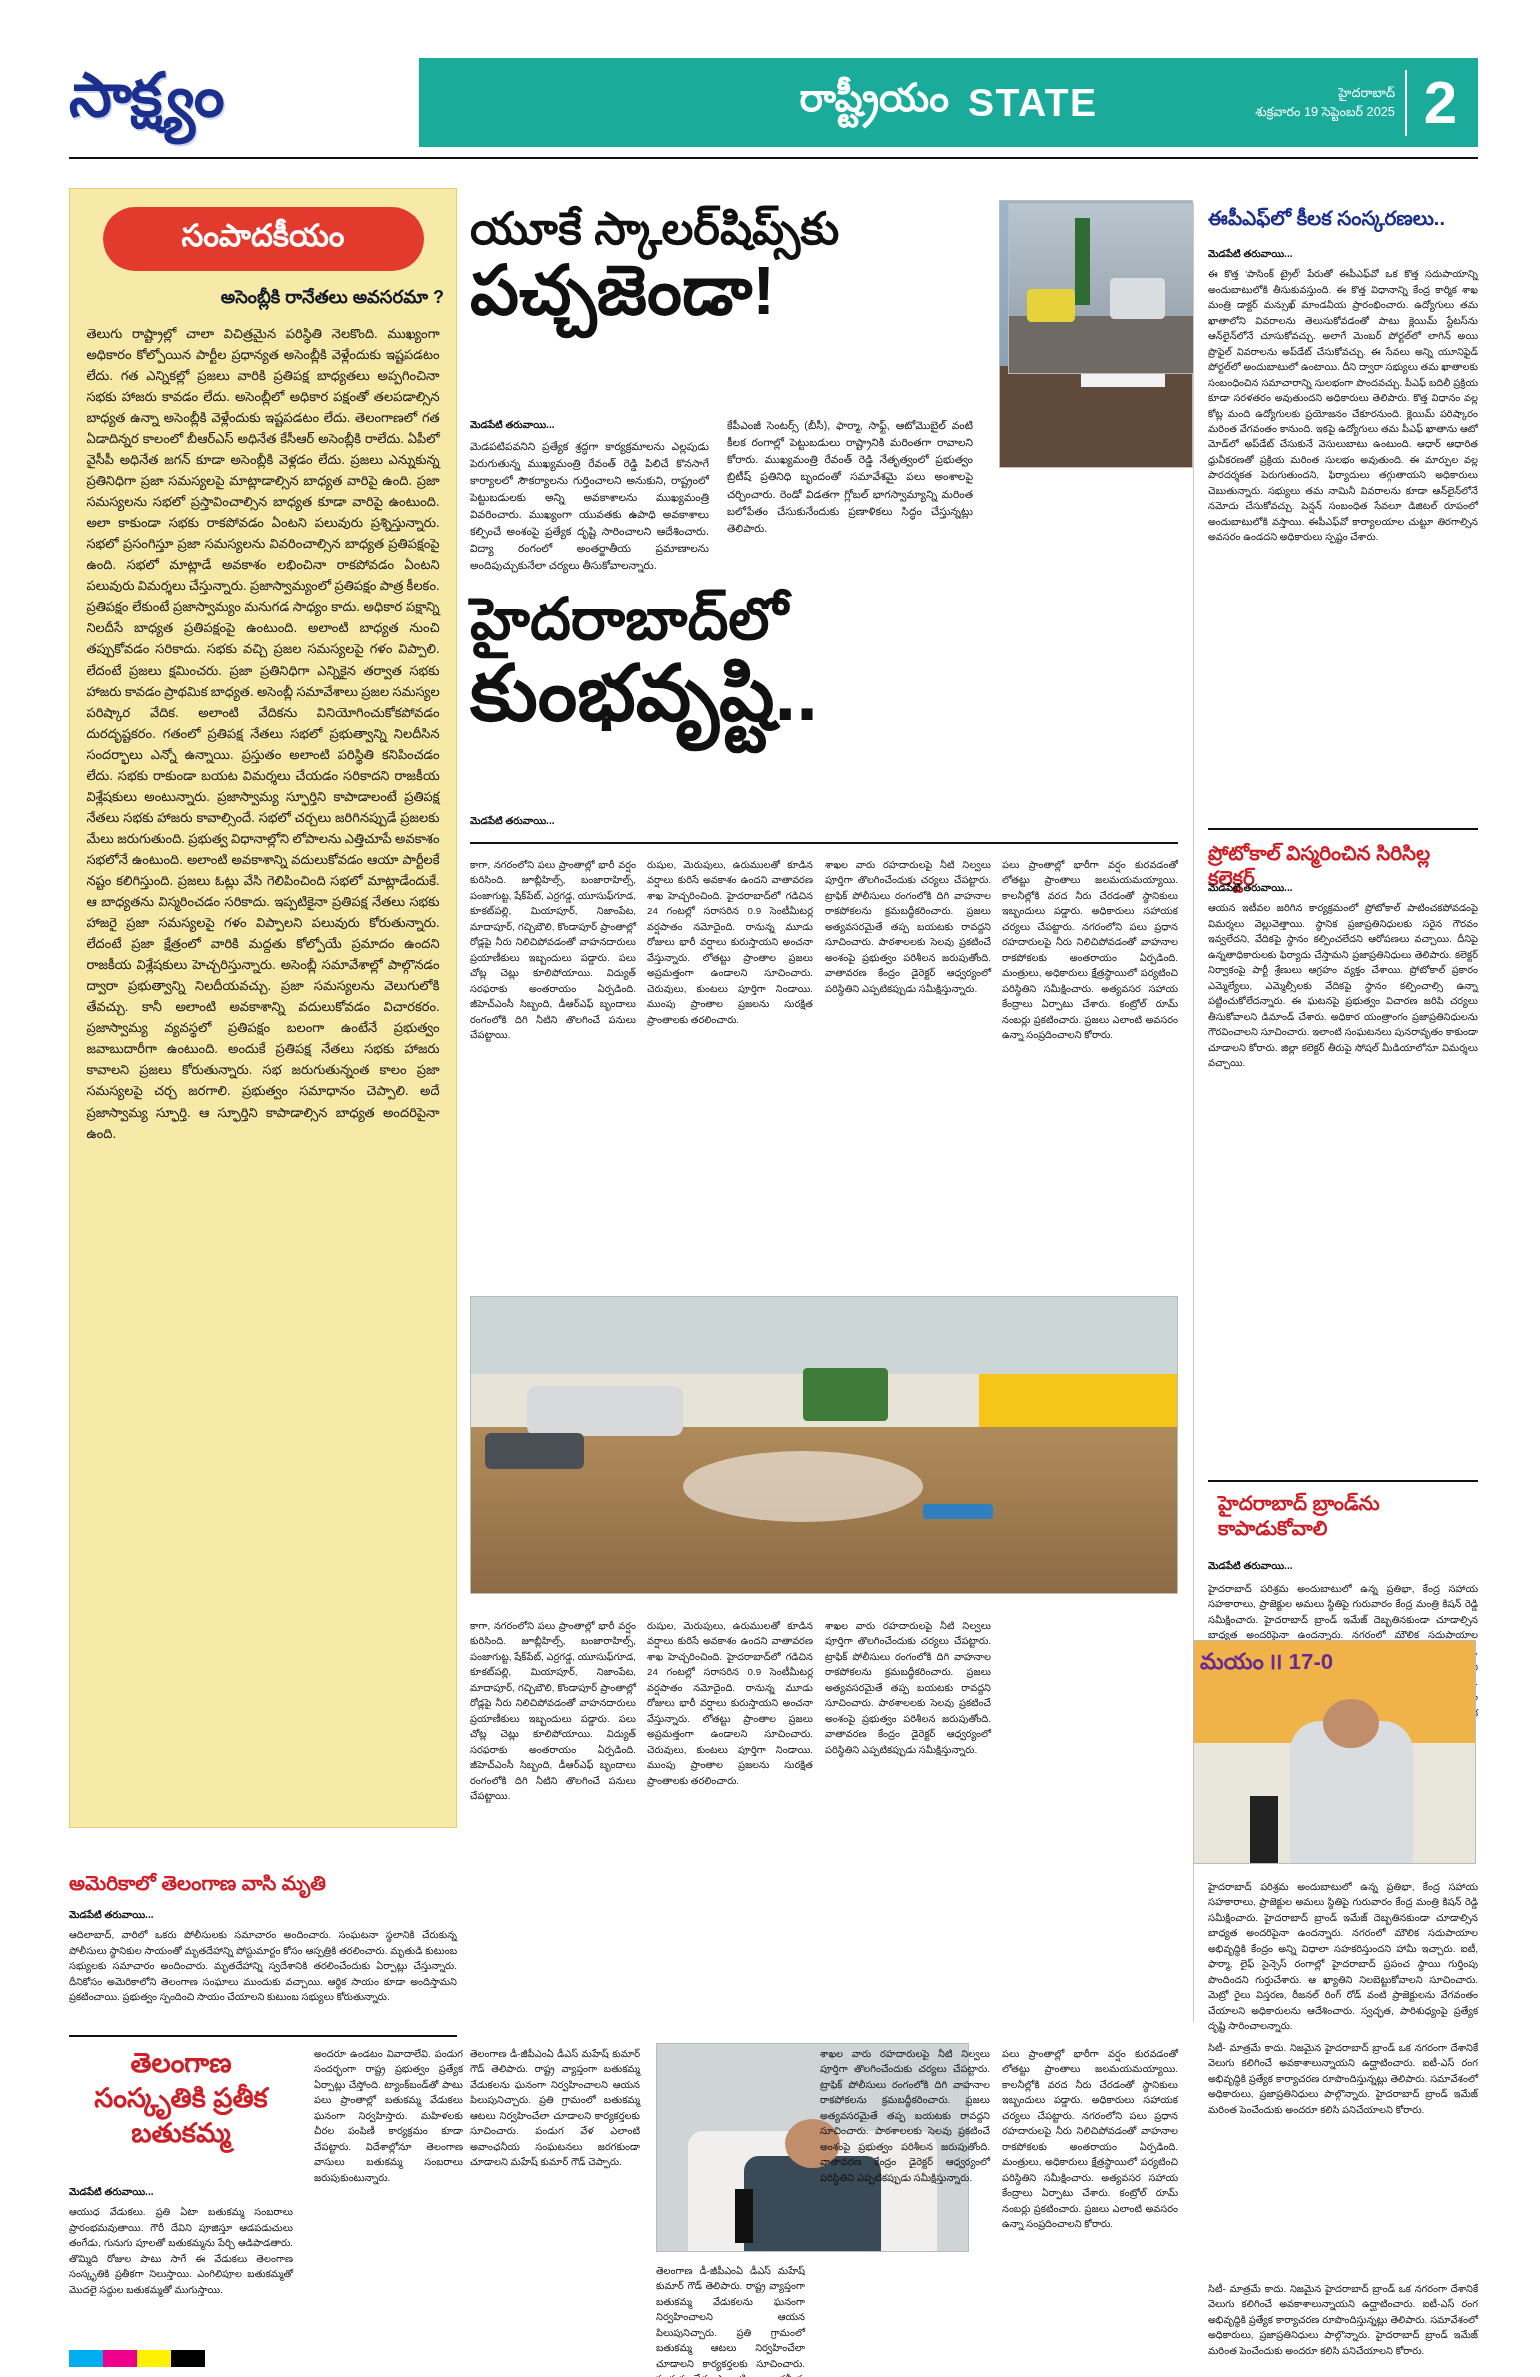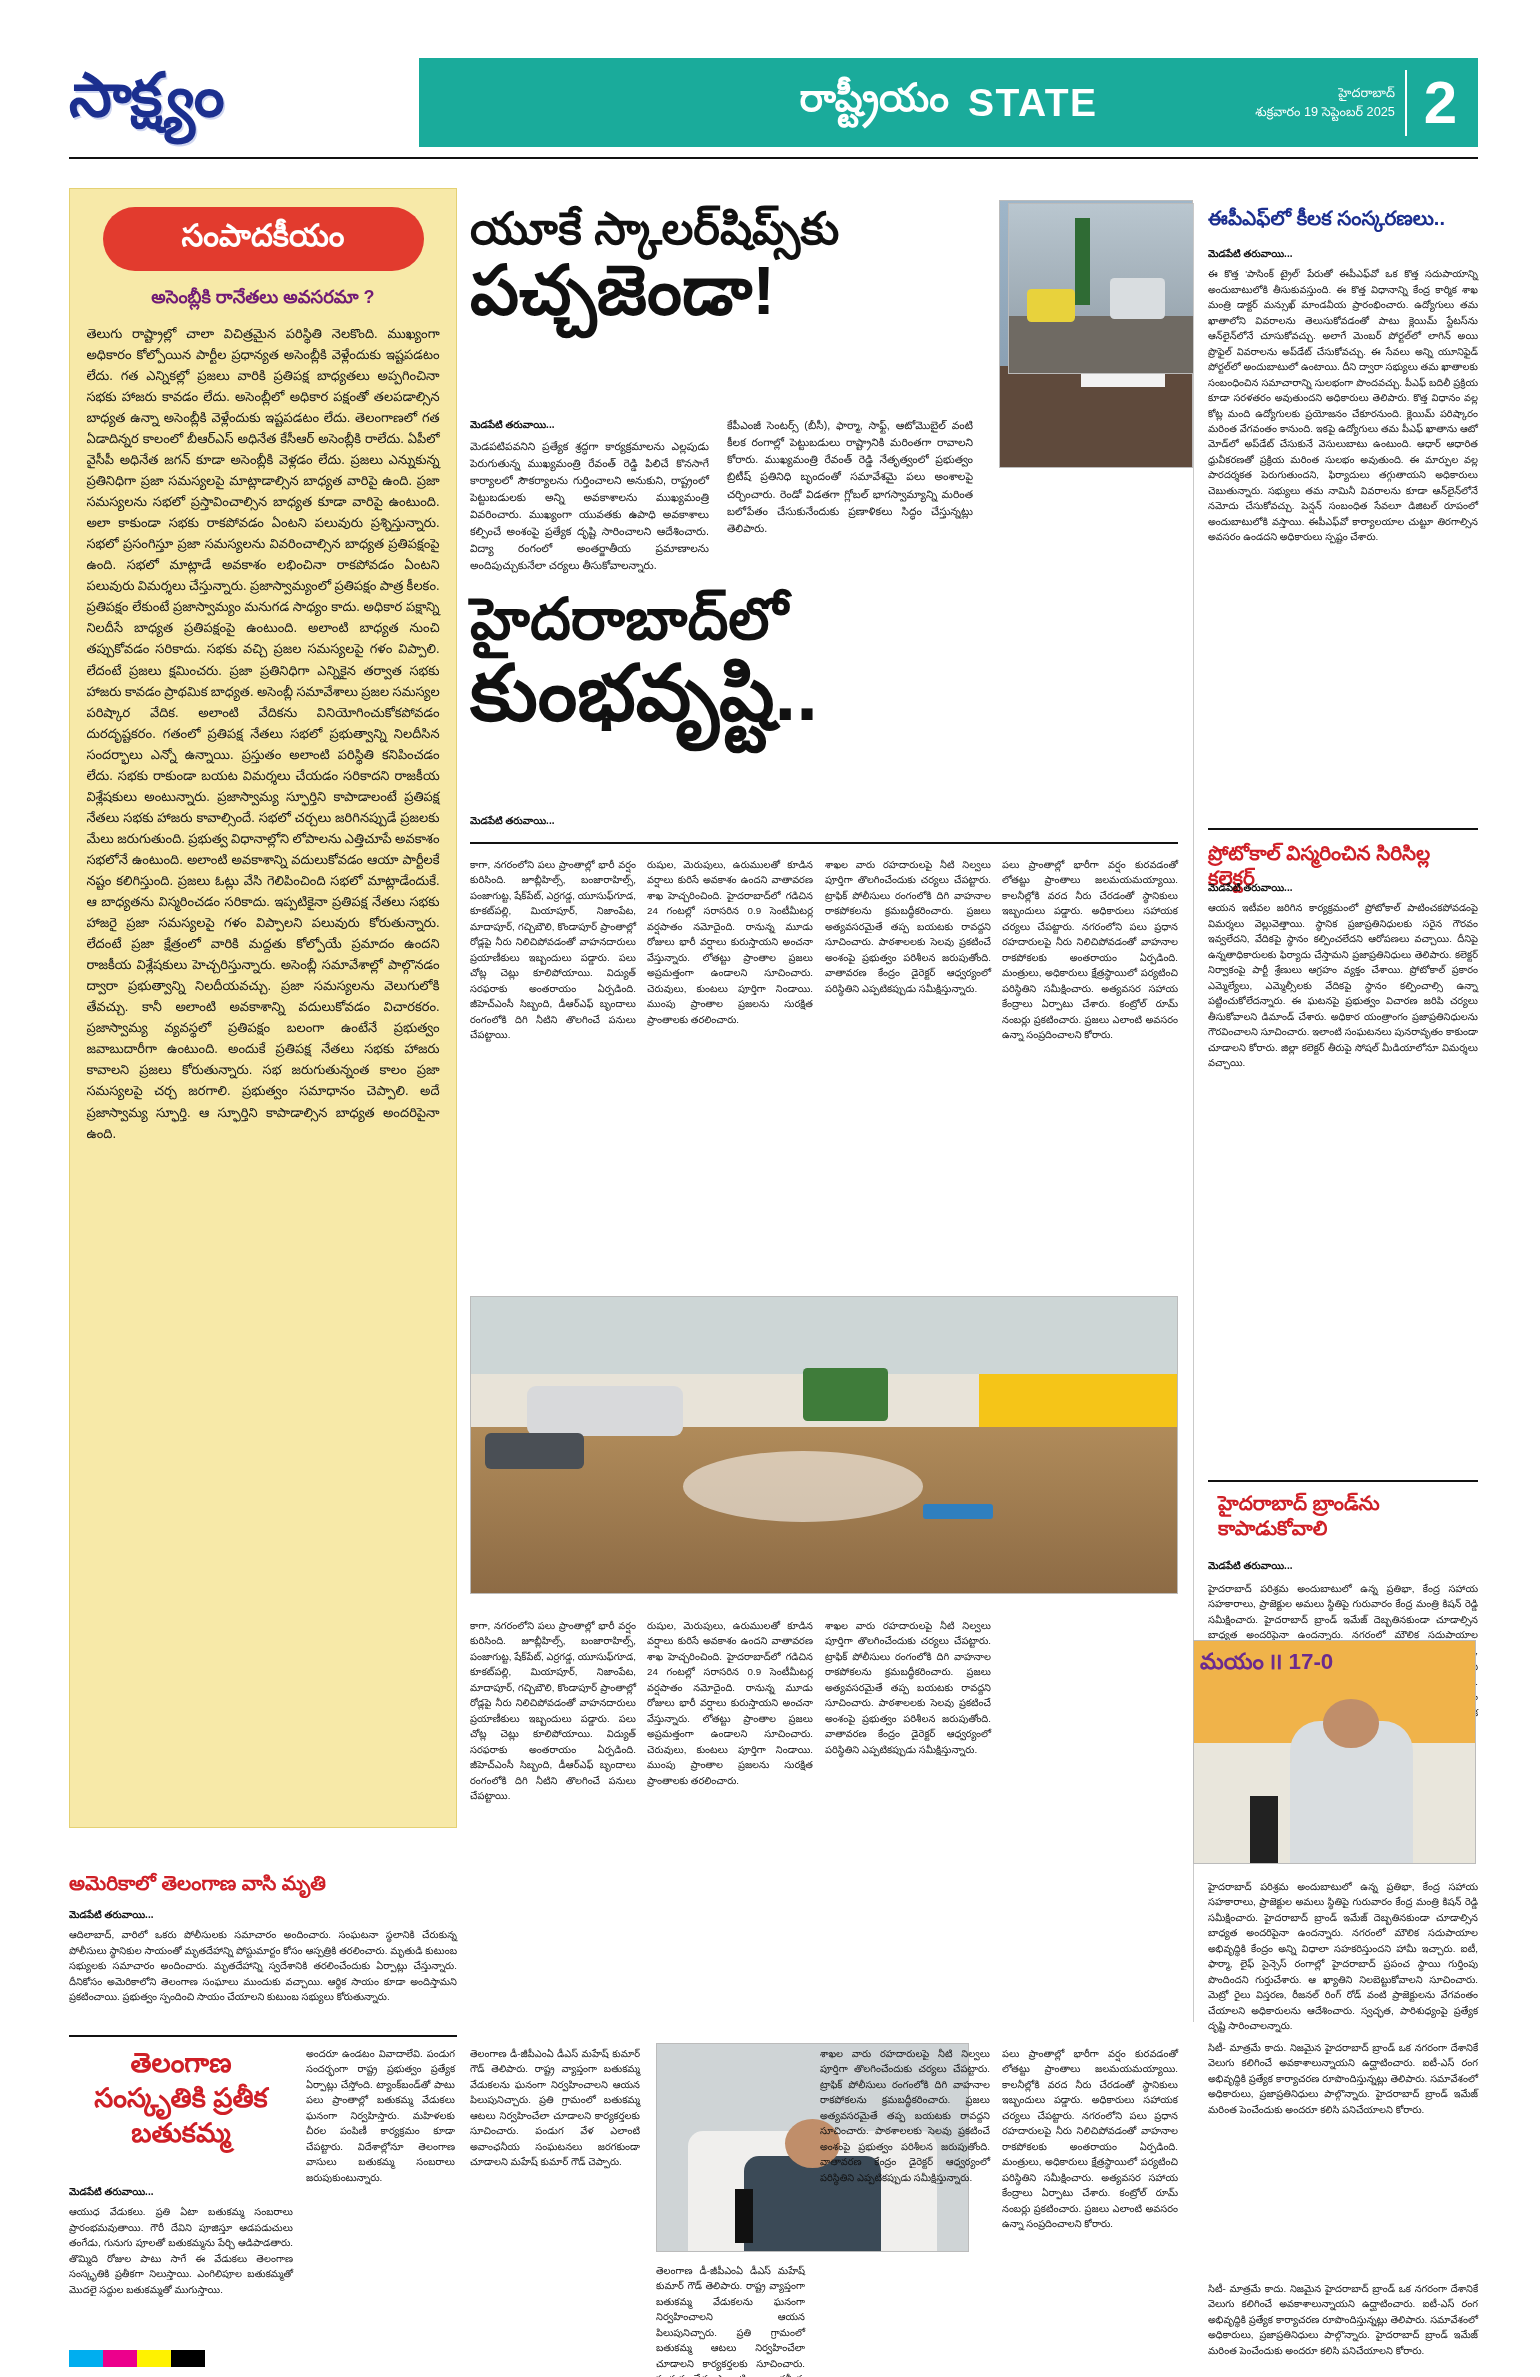--- a/index.html
+++ b/index.html
@@ -69,21 +69,21 @@
     border: 1.5px solid #e4d173;
     padding: 0;
   }
   .edit-badge {
     margin: 18px auto 0; width: 321px; height: 64px;
     background: #e23b2e; border-radius: 33px;
     display:flex; align-items:center; justify-content:center;
     color:#fff; font-size: 31px; font-weight:bold;
   }
   .edit-sub {
-    text-align:center; color:#701a75; font-size: 18px; font-weight:bold;
+    text-align:right; color:#0f172a; font-size: 18px; font-weight:bold;
     margin: 16.4px 12px 10.4px;
   }
   .edit-body {
     padding: 0 16.4px 13.4px; font-size: 13px; line-height: 1.62;
     text-align: justify; color:#111; word-spacing: -0.4px;
   }
 
   
   .col { position: absolute; font-size: 10.7px; line-height: 1.6; text-align: justify; color:#111; }
   .col p { margin: 0 0 6px; }
@@ -322,21 +322,21 @@
 
   <div class="bath-head">
     <div>తెలంగాణ</div>
     <div>సంస్కృతికి ప్రతీక</div>
     <div>బతుకమ్మ</div>
   </div>
   <div class="col tiny" style="left:69px; top:2184px; width:224px; height:171px;">
     <div class="byline">మెడపేటి తరువాయి...</div>
     <p>ఆయుధ వేడుకలు. ప్రతి ఏటా బతుకమ్మ సంబరాలు ప్రారంభమవుతాయి. గౌరీ దేవిని పూజిస్తూ ఆడపడుచులు తంగేడు, గునుగు పూలతో బతుకమ్మను పేర్చి ఆడిపాడతారు. తొమ్మిది రోజుల పాటు సాగే ఈ వేడుకలు తెలంగాణ సంస్కృతికి ప్రతీకగా నిలుస్తాయి. ఎంగిలిపూల బతుకమ్మతో మొదలై సద్దుల బతుకమ్మతో ముగుస్తాయి.</p>
   </div>
-  <div class="col tiny" style="left:306px; top:2046px; width:149px; height:306px;">
+  <div class="col tiny" style="left:314px; top:2046px; width:149px; height:306px;">
     <p>అందరూ ఉండటం వివాదాలేవి. పండుగ సందర్భంగా రాష్ట్ర ప్రభుత్వం ప్రత్యేక ఏర్పాట్లు చేస్తోంది. ట్యాంక్‌బండ్‌తో పాటు పలు ప్రాంతాల్లో బతుకమ్మ వేడుకలు ఘనంగా నిర్వహిస్తారు. మహిళలకు చీరల పంపిణీ కార్యక్రమం కూడా చేపట్టారు. విదేశాల్లోనూ తెలంగాణ వాసులు బతుకమ్మ సంబరాలు జరుపుకుంటున్నారు.</p>
   </div>
   <div class="col tiny" style="left:470px; top:2046px; width:170px; height:306px;">
     <p>తెలంగాణ డీ-జీపీఎంఏ డీఎస్ మహేష్ కుమార్ గౌడ్ తెలిపారు. రాష్ట్ర వ్యాప్తంగా బతుకమ్మ వేడుకలను ఘనంగా నిర్వహించాలని ఆయన పిలుపునిచ్చారు. ప్రతి గ్రామంలో బతుకమ్మ ఆటలు నిర్వహించేలా చూడాలని కార్యకర్తలకు సూచించారు. పండుగ వేళ ఎలాంటి అవాంఛనీయ సంఘటనలు జరగకుండా చూడాలని మహేష్ కుమార్ గౌడ్ చెప్పారు.</p>
   </div>
 
   <div class="photo photo-min">
     <div class="mn-bg"></div>
     <div class="mn-chair"></div>
     <div class="mn-body"></div>

